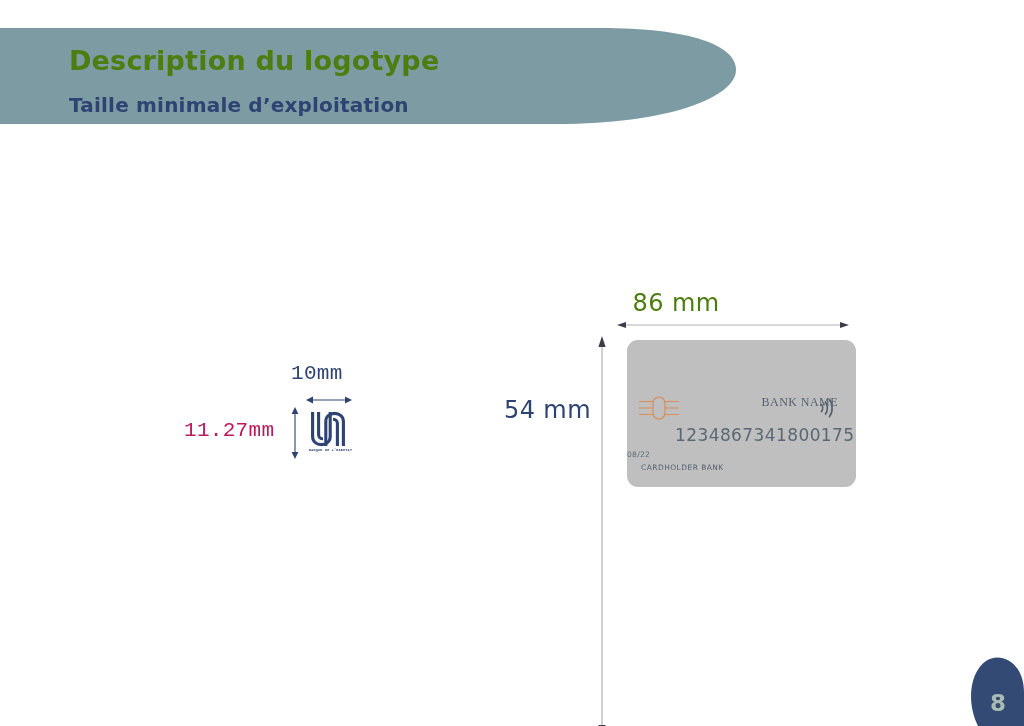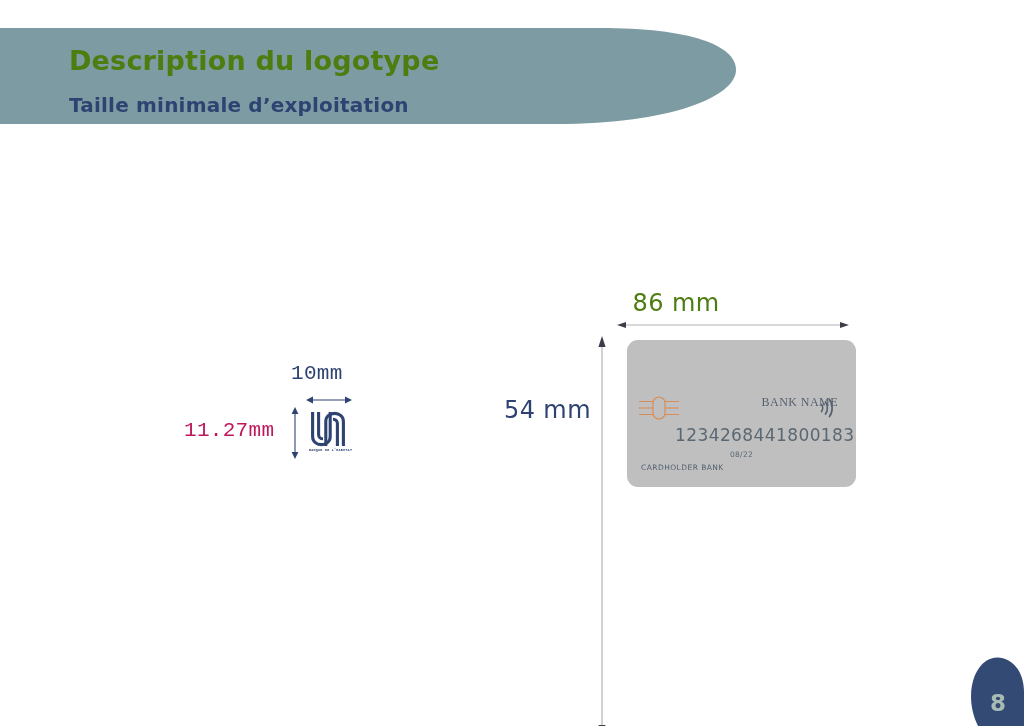--- a/index.html
+++ b/index.html
@@ -220,21 +220,20 @@
     letter-spacing: 0.4px;
     color: #5a6874;
     font-family: "DejaVu Sans", sans-serif;
     margin-left: 36px;
   }
   .card-expiry {
     position: absolute;
     left: 0;
     top: 110px;
     width: 229px;
-    text-align: center;
     font-size: 7.5px;
     letter-spacing: 0.3px;
     color: #5a6874;
   }
   .card-holder {
     position: absolute;
     left: 14px;
     top: 123px;
     font-size: 7.5px;
     letter-spacing: 0.45px;
@@ -344,23 +343,23 @@
     <svg class="card-contactless" viewBox="0 0 18 24" xmlns="http://www.w3.org/2000/svg">
       <g stroke="#55616e" fill="none" stroke-linecap="round">
         <path d="M3.5,8.5 C5.0,10.4 5.0,13.6 3.5,15.5" stroke-width="1.7"></path>
         <path d="M7.5,6 C10.0,9.1 10.0,14.9 7.5,18" stroke-width="1.7"></path>
         <path d="M11.5,3.5 C15.0,7.8 15.0,16.2 11.5,20.5" stroke-width="1.7"></path>
       </g>
     </svg>
 
     <div class="card-numbers">
       <span>1234</span>
-      <span>2684</span>
+      <span>8673</span>
       <span>4180</span>
-      <span>0183</span>
+      <span>0175</span>
     </div>
 
     <div class="card-expiry">08/22</div>
     <div class="card-holder">CARDHOLDER BANK</div>
   </div>
 </div>
 
 <div class="page-blob">
   <svg viewBox="0 0 62 74" xmlns="http://www.w3.org/2000/svg">
     <path d="M16,74 C4,50 8,20 24,9 C38,-1 62,10 62,40 L62,74 Z" fill="#334a75"></path>

